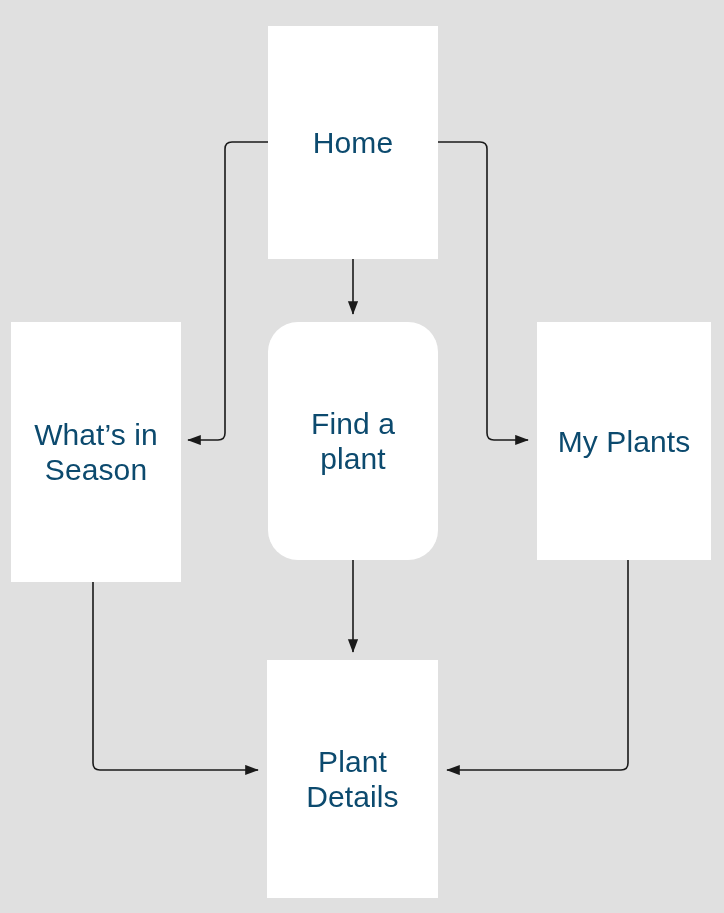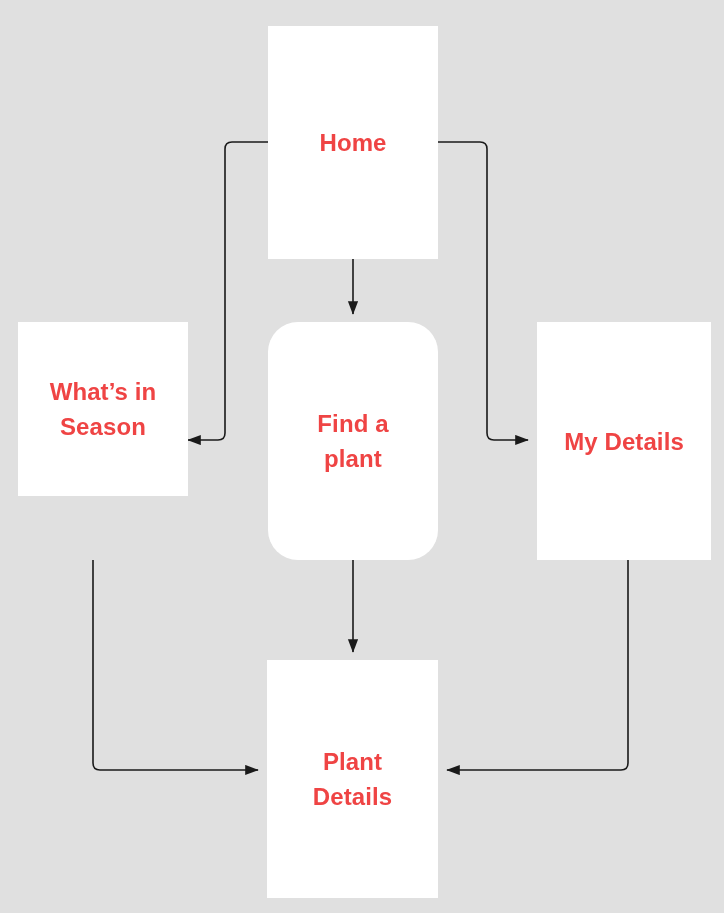--- a/index.html
+++ b/index.html
@@ -31,26 +31,26 @@
     position: absolute;
     background: #ffffff;
     display: flex;
     align-items: center;
     justify-content: center;
     text-align: center;
     box-sizing: border-box;
   }
   .node-label {
     font-family: "Liberation Sans", sans-serif;
-    font-size: 24px;
+    font-size: 30px;
     line-height: 35px;
-    color: #ef4444;
+    color: #0c4a6e;
     white-space: pre-line;
     letter-spacing: 0.1px;
-    font-weight: 700;
+    font-weight: 400;
   }
 </style>
 </head>
 <body>
 
 <div id="canvas">
 
   <svg id="connector-layer" viewBox="0 0 724 913" width="724" height="913" xmlns="http://www.w3.org/2000/svg">
     <defs>
       <marker id="arrowhead" markerWidth="9" markerHeight="9" refX="8" refY="3.2" orient="auto" markerUnits="strokeWidth">
@@ -64,32 +64,32 @@
         <path d="M 93 560 L 93 763 Q 93 770 100 770 L 258 770" fill="none" stroke="#1a1a1a" stroke-width="1.6" stroke-linecap="butt" marker-end="url(#arrowhead)"></path>
         <path d="M 353 560 L 353 652" fill="none" stroke="#1a1a1a" stroke-width="1.6" stroke-linecap="butt" marker-end="url(#arrowhead)"></path>
         <path d="M 628 560 L 628 763 Q 628 770 621 770 L 447 770" fill="none" stroke="#1a1a1a" stroke-width="1.6" stroke-linecap="butt" marker-end="url(#arrowhead)"></path>
       </g>
   </svg>
 
   <div class="node" style="left: 268px; top: 26px; width: 170px; height: 233px; background: rgb(255, 255, 255);">
     <span class="node-label">Home</span>
   </div>
 
-  <div class="node" style="left: 18px; top: 322px; width: 170px; height: 174px; background: rgb(255, 255, 255);">
+  <div class="node" style="left: 11px; top: 322px; width: 170px; height: 260px; background: rgb(255, 255, 255);">
     <span class="node-label">What’s in
 Season</span>
   </div>
 
   <div class="node" style="left: 268px; top: 322px; width: 170px; height: 238px; background: rgb(255, 255, 255); border-radius: 30px;">
     <span class="node-label">Find a
 plant</span>
   </div>
 
   <div class="node" style="left: 537px; top: 322px; width: 174px; height: 238px; background: rgb(255, 255, 255);">
-    <span class="node-label">My Details</span>
+    <span class="node-label">My Plants</span>
   </div>
 
   <div class="node" style="left: 267px; top: 660px; width: 171px; height: 238px; background: rgb(255, 255, 255);">
     <span class="node-label">Plant
 Details</span>
   </div>
 
 </div>
 
 </body></html>

